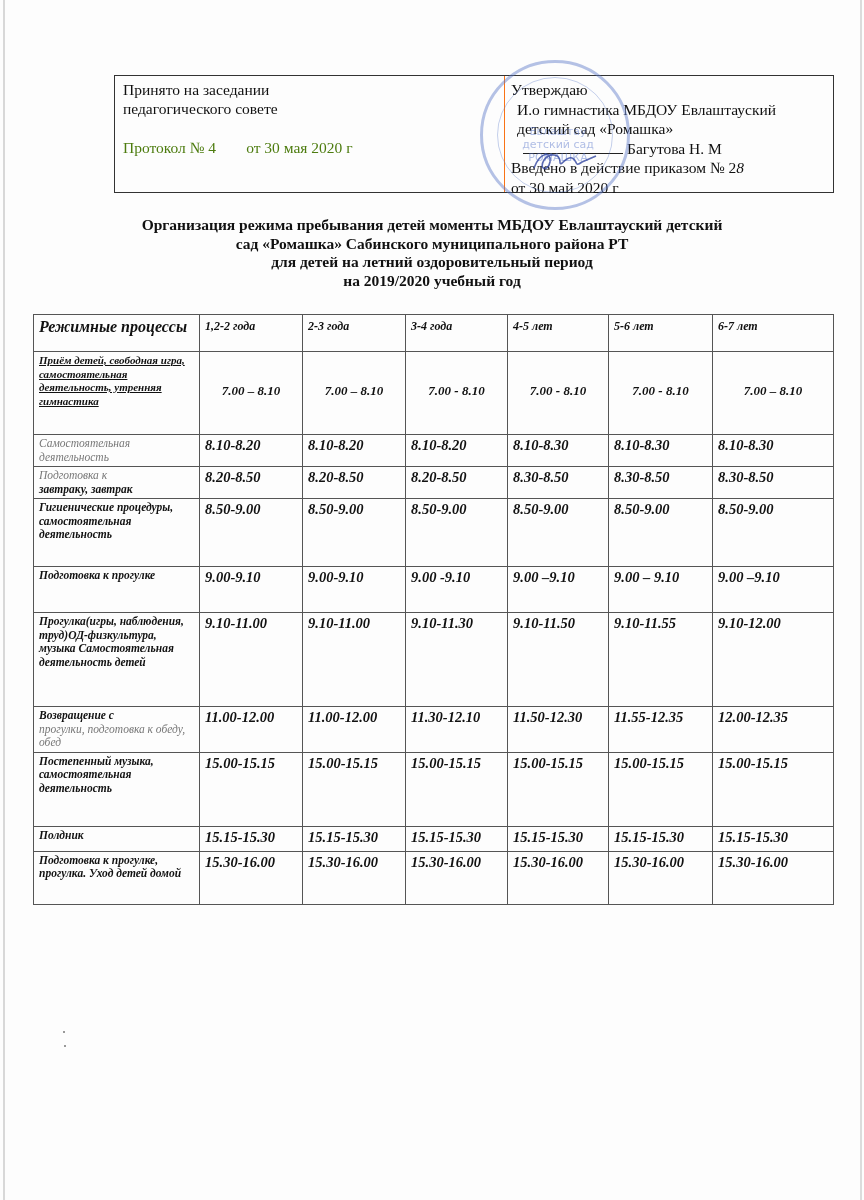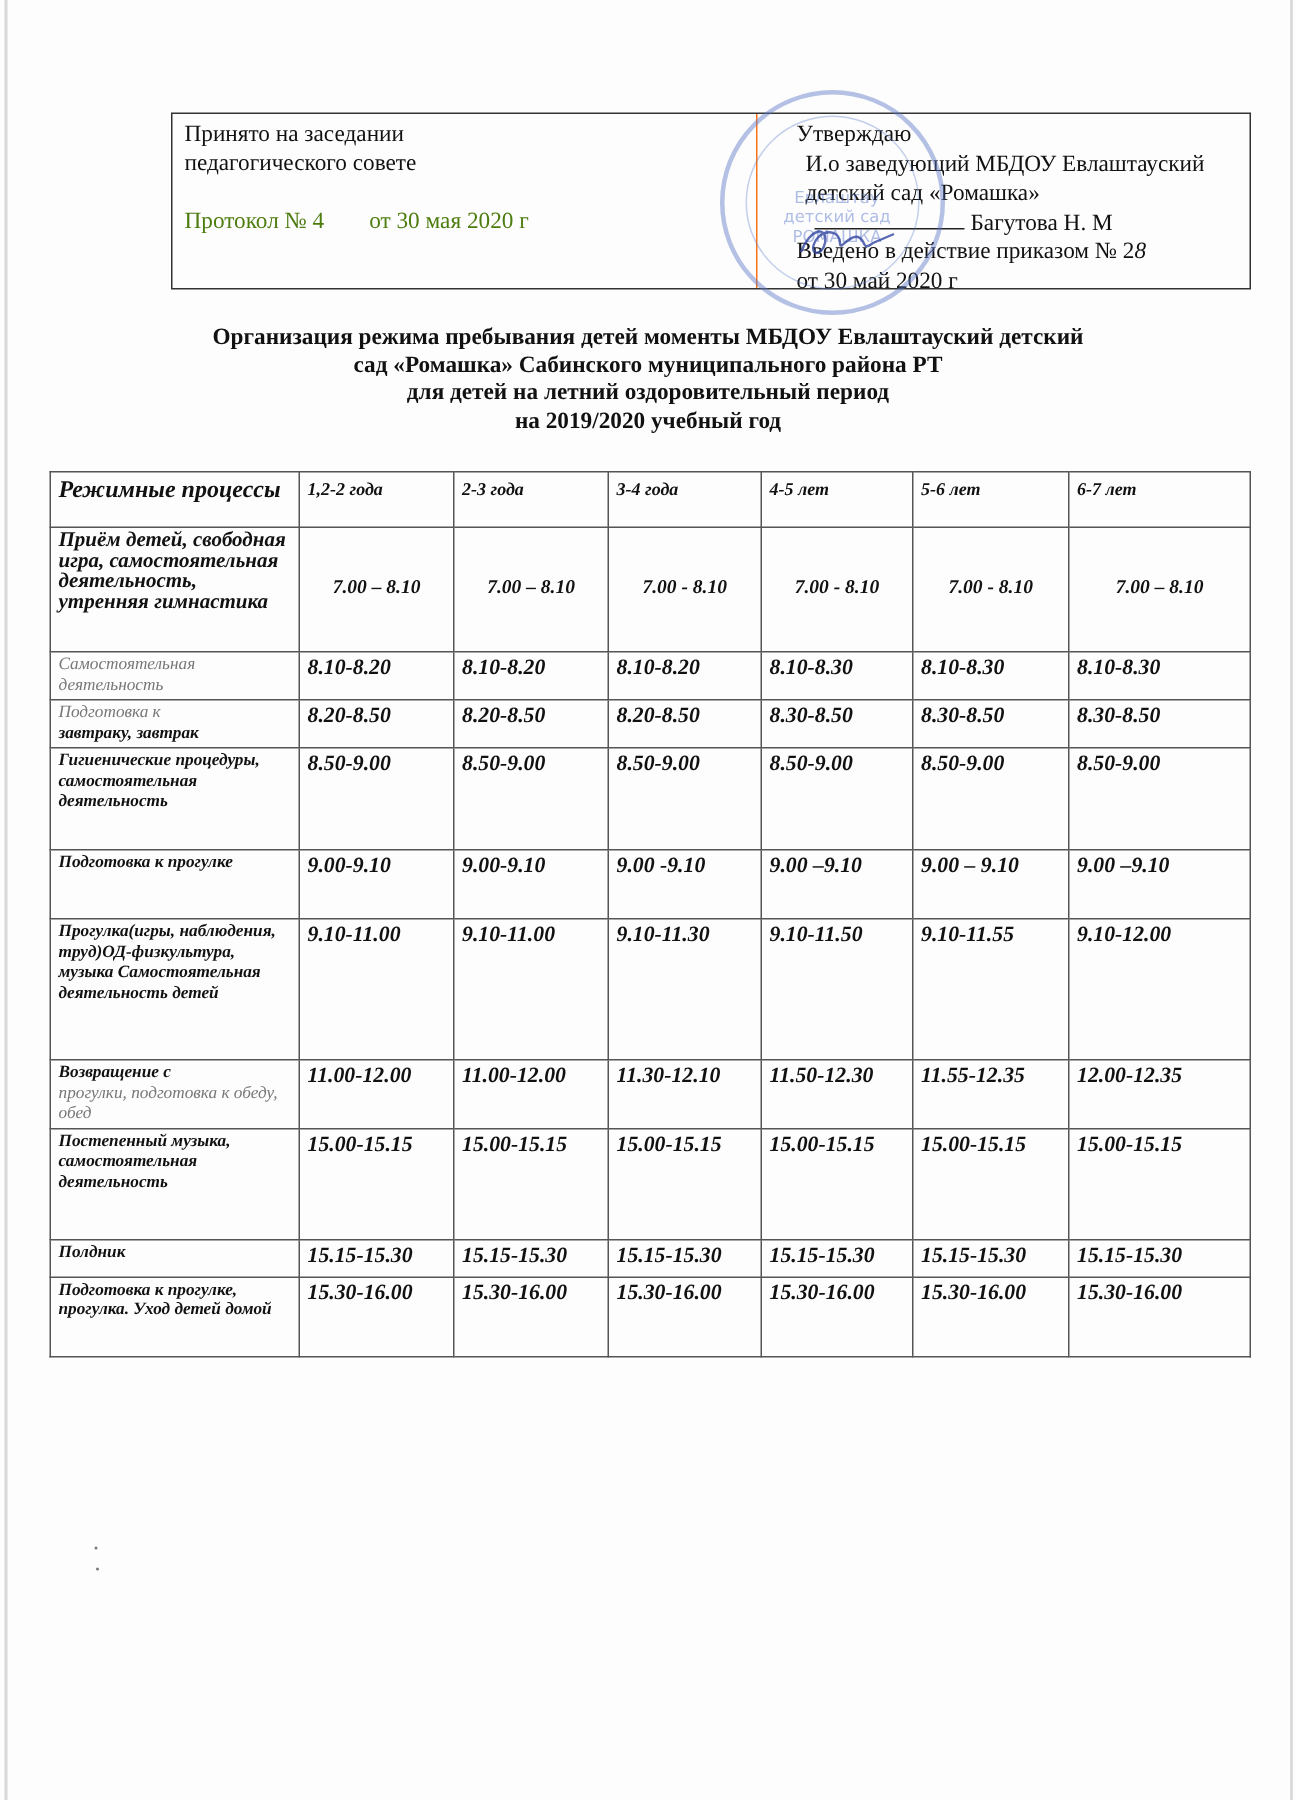--- a/index.html
+++ b/index.html
@@ -12,21 +12,21 @@
 
   
   .approval-box {
     position: absolute; left: 114px; top: 75px; width: 720px; height: 118px;
     border: 1px solid #333; box-sizing: border-box; display: flex;
   }
   .approval-left { width: 390px; border-right: 1px solid #f97316; padding: 4px 0 0 8px; box-sizing: border-box; font-size: 15.5px; line-height: 19px; }
   .approval-left .gap { height: 20px; }
   .protocol { color: #4d7c0f; }
   .protocol .from { margin-left: 30px; }
-  .approval-right { flex: 1; padding: 4px 0 0 6px; box-sizing: border-box; font-size: 15.5px; line-height: 19.5px; position: relative; margin-left: 20px; }
+  .approval-right { flex: 1; padding: 4px 0 0 6px; box-sizing: border-box; font-size: 15.5px; line-height: 19.5px; position: relative; }
   .approval-right .ind { padding-left: 6px; }
   .sig-line { display: inline-block; width: 100px; border-bottom: 1px solid #222; margin: 0 4px 0 6px; height: 12px; vertical-align: baseline; }
   .order-num { font-style: italic; }
 
   .stamp {
     position: absolute; left: 480px; top: 60px; width: 150px; height: 150px; border-radius: 50%;
     border: 3px solid rgba(90,120,200,0.45); box-sizing: border-box; pointer-events: none;
   }
   .stamp::before {
     content: ""; position: absolute; left: 14px; top: 14px; right: 14px; bottom: 14px; border-radius: 50%;
@@ -48,42 +48,42 @@
     font-style: italic; font-weight: bold; text-align: left;
   }
   th.h-proc { font-size: 16px; line-height: 19px; padding-top: 6px; }
   th.h-age { font-size: 12px; line-height: 19px; padding-top: 12px; }
   td.proc { font-size: 11.5px; line-height: 13.5px; }
   td.proc.faded { color: #777; font-weight: normal; }
   td.proc .dark { color: #111; font-weight: bold; }
   td.time { font-size: 14.5px; line-height: 17px; padding-top: 3px; }
   td.time.big { font-size: 13px; text-align: center; }
   tr.r-receive td.time { padding-top: 30px; }
-  tr.r-receive td.proc { font-size: 14px; }
+  tr.r-receive td.proc { font-size: 11px; text-decoration: underline; }
 
   .dot { position: absolute; width: 2px; height: 2px; background: #777; border-radius: 1px; }
 </style>
 </head>
 <body>
 
 <div class="page-edge-left"></div>
 <div class="page-edge-right"></div>
 
 <div class="approval-box">
   <div class="approval-left">
     <div>Принято на заседании</div>
     <div>педагогического совете</div>
     <div class="gap"></div>
     <div class="protocol">
       <span>Протокол № 4</span><span class="from">от  30 мая 2020 г</span>
     </div>
   </div>
   <div class="approval-right">
     <div>Утверждаю</div>
-    <div class="ind">И.о заведующий  МБДОУ Евлаштауский</div>
+    <div class="ind">И.о гимнастика  МБДОУ Евлаштауский</div>
     <div class="ind">детский сад «Ромашка»</div>
     <div class="ind"><span class="sig-line"></span><span>Багутова Н. М</span></div>
     <div><span>Введено в действие приказом № 2</span><span class="order-num">8</span></div>
     <div>от    30 май 2020 г</div>
   </div>
 </div>
 
 <div class="stamp">
   <div class="stamp-text">Евлаштау детский сад РОМАШКА</div>
 </div>

